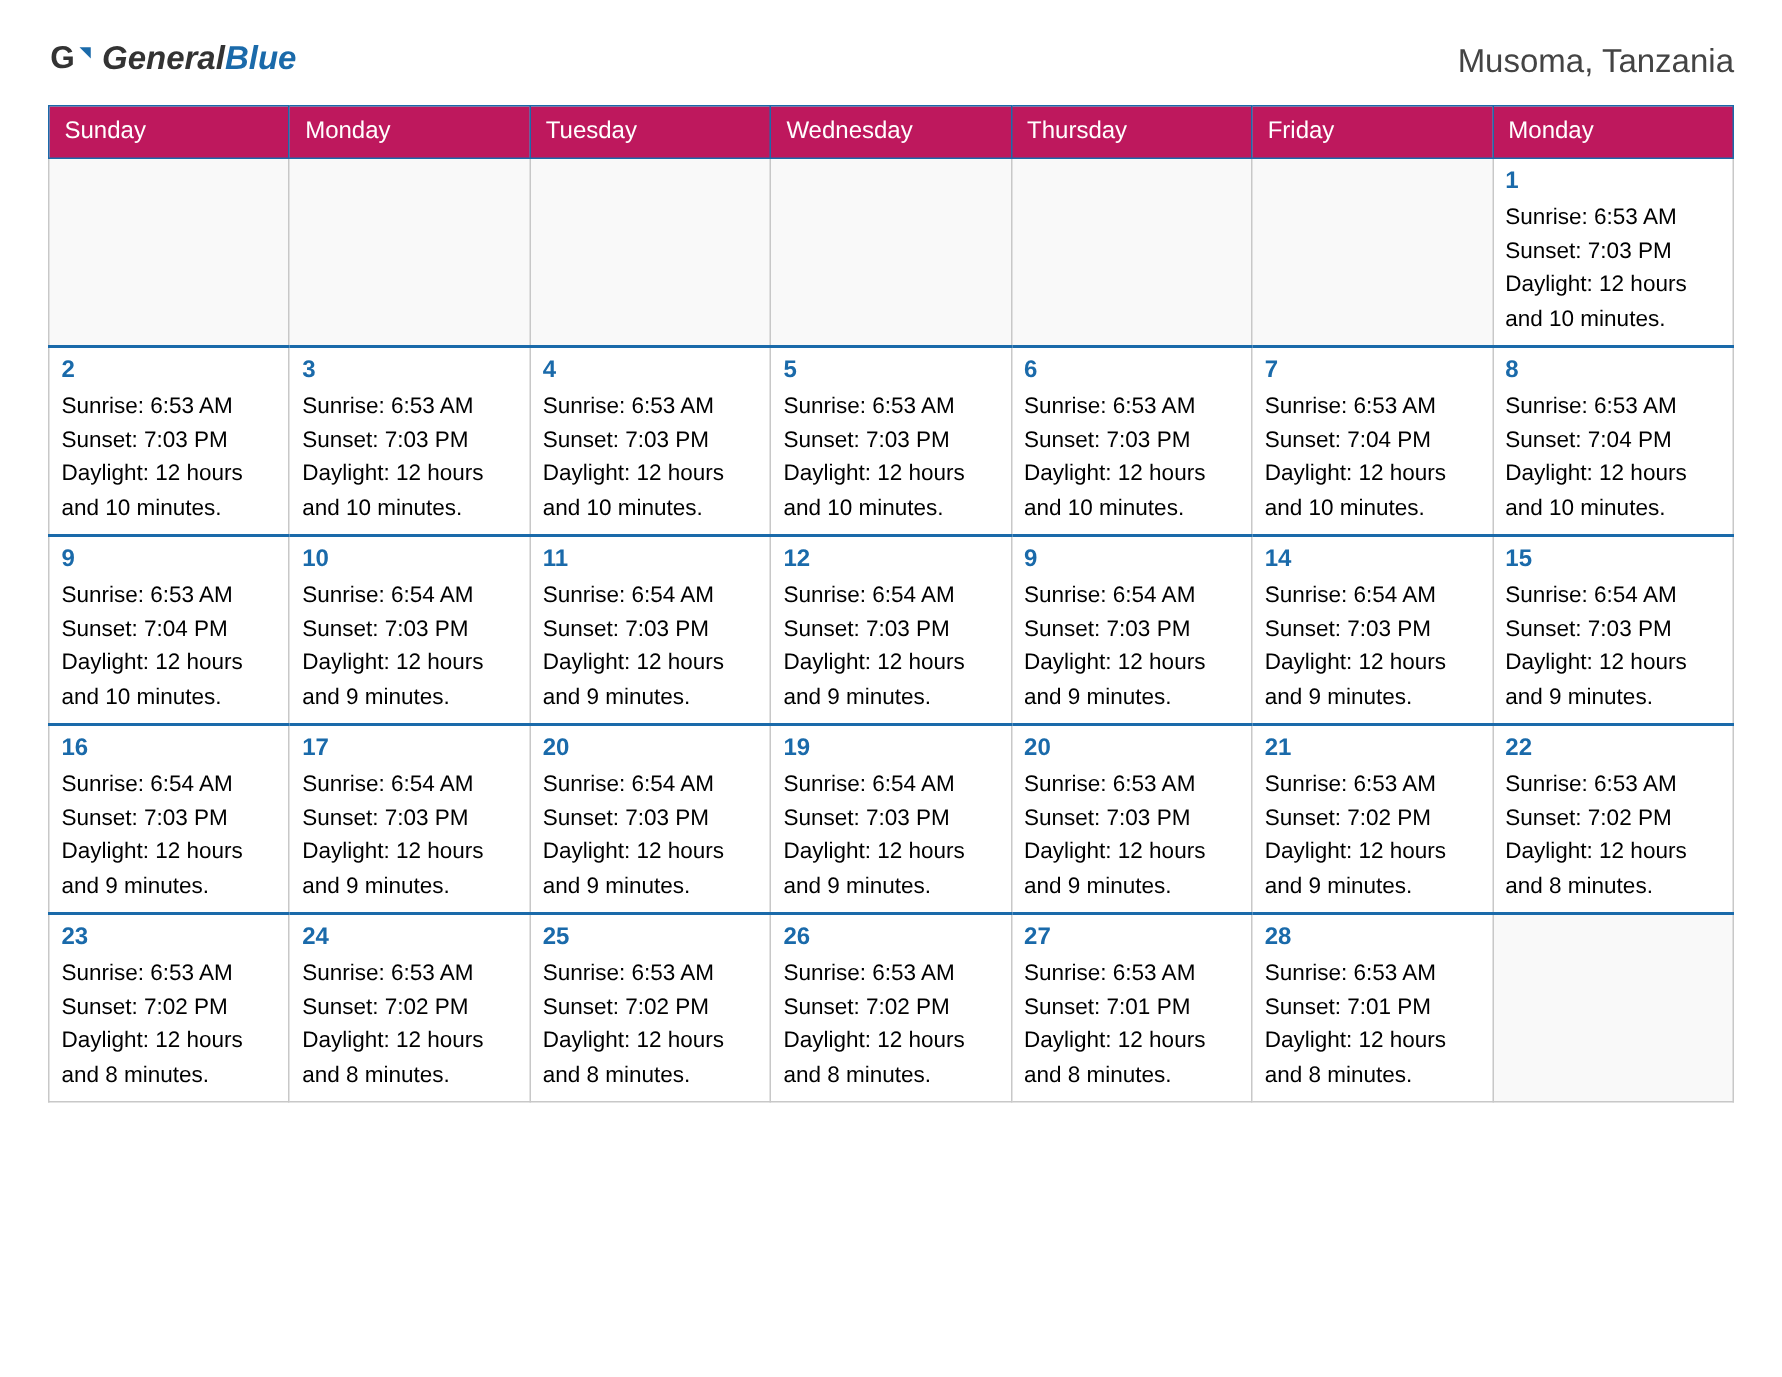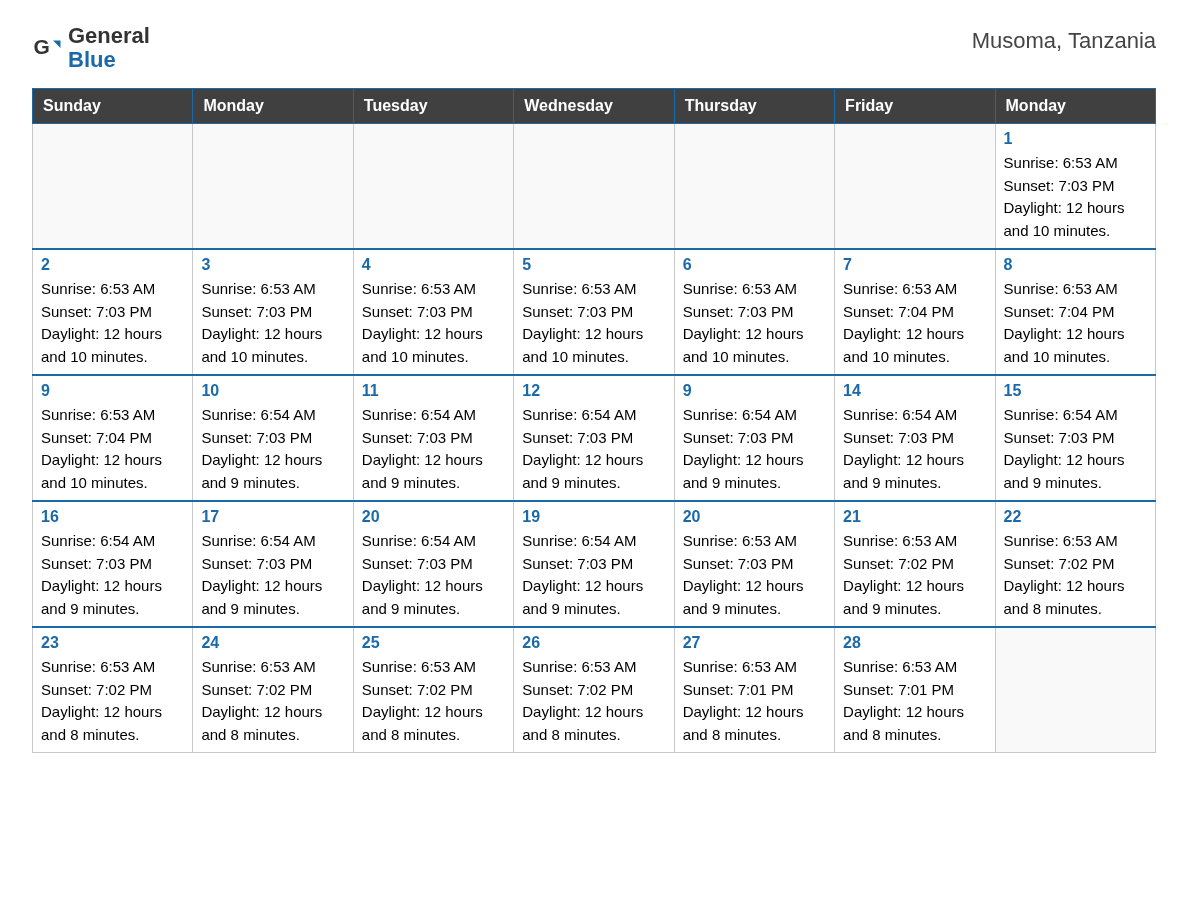--- a/index.html
+++ b/index.html
@@ -16,22 +16,23 @@
       align-items: flex-start;
       margin-bottom: 16px;
     }
     .logo {
       display: flex;
       align-items: center;
       gap: 6px;
     }
     .logo-text {
       display: flex;
-      flex-direction: column;
+      flex-direction: row;
       line-height: 1.1;
+      font-style: italic;
     }
     .logo-general {
       font-size: 22px;
       font-weight: bold;
       color: #333;
     }
     .logo-blue {
       font-size: 22px;
       font-weight: bold;
       color: #1a6aaa;
@@ -54,24 +55,24 @@
       color: #444;
       margin-top: 4px;
       text-align: center;
     }
     .calendar-table {
       width: 100%;
       border-collapse: collapse;
       border: 1px solid #b0b0b0;
     }
     .calendar-table th {
-      background-color: #404040;
+      background-color: #be185d;
       color: #fff;
       font-size: 16px;
-      font-weight: bold;
+      font-weight: normal;
       padding: 8px 10px;
       text-align: left;
       border: 1px solid #1a6aaa;
     }
     .calendar-table td {
       width: calc(100% / 7);
       vertical-align: top;
       padding: 6px 8px;
       border: 1px solid #c8c8c8;
       font-size: 12.5px;

